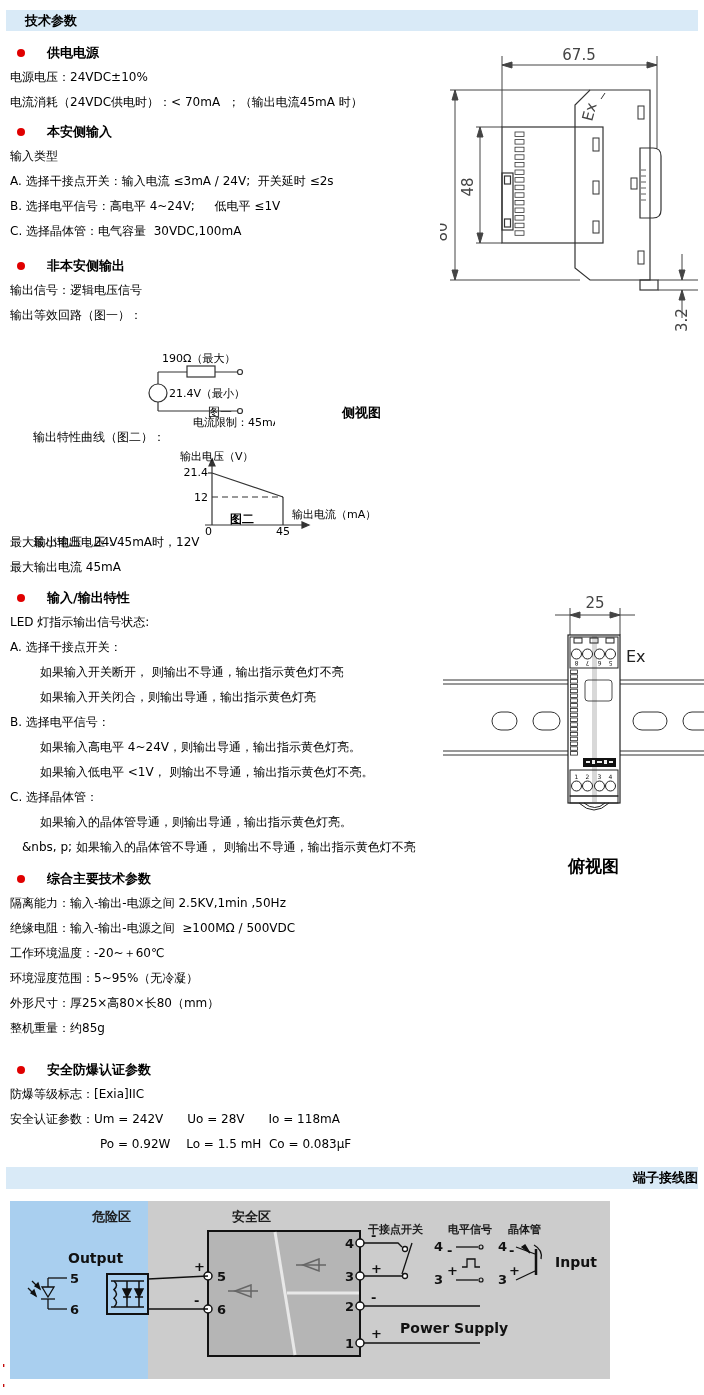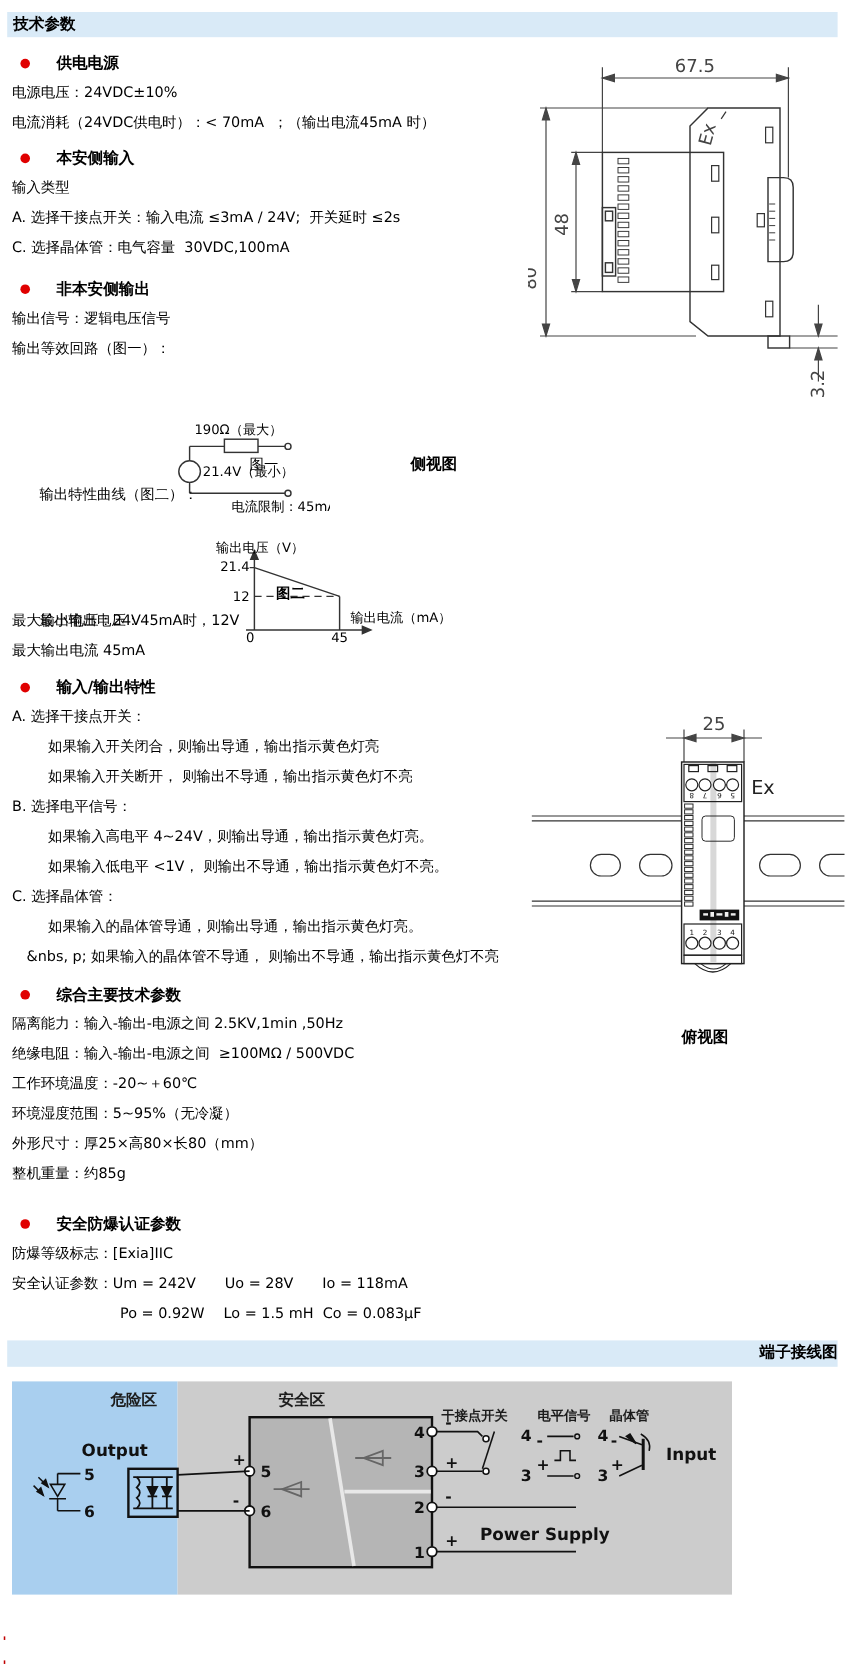--- a/index.html
+++ b/index.html
@@ -1,35 +1,35 @@
 <!DOCTYPE html>
 <html><head>
 <meta charset="utf-8">
 <style>
   html,body{margin:0;padding:0;background:#fff;}
   .page{position:relative;width:704px;height:1395px;background:#fff;overflow:hidden;
         font-family:"DejaVu Sans","Liberation Sans",sans-serif;color:#000;}
   .bar{background:#d9eaf7;height:21px;line-height:21px;margin:0 6px;font-weight:bold;font-size:13px;}
-  .title-bar{margin-top:10px;padding-left:5px;}
+  .title-bar{margin-top:10px;padding-left:19px;}
   .wiring-bar{text-align:right;height:22px;line-height:22px;margin-top:10px;}
   .content{padding-left:10px;}
   .line{height:25px;line-height:25px;font-size:12px;white-space:pre;}
   .heading{display:flex;align-items:center;height:25px;font-weight:bold;font-size:13px;text-align:right;}
   .bullet{width:8px;height:8px;border-radius:50%;background:#e00000;margin-left:7px;margin-right:22px;flex:none;}
   .indent{padding-left:30px;}
   .indent-sm{padding-left:12px;}
   .indent-lg{padding-left:90px;}
   .mt9{margin-top:9px}.mt4{margin-top:4px}.mt5{margin-top:5px}.mt6{margin-top:6px}.mt0{margin-top:16px}
   .spacer72{height:72px}.spacer80{height:80px}
   .abs{position:absolute;}
   .caption-row{position:relative;}
   .fig1-cap{position:absolute;left:198px;top:0;font-size:12px;}
   .fig2-cap{position:absolute;left:220px;top:2px;font-size:12px;font-weight:bold;text-align:center;}
-  .sideview-cap{position:absolute;left:332px;top:0;font-weight:bold;font-size:13px;}
-  .topview-cap{position:absolute;left:568px;top:855px;font-weight:bold;font-size:13px;}
+  .sideview-cap{position:absolute;left:332px;top:0;font-weight:bold;font-size:13px;font-family:Liberation Serif, serif;}
+  .topview-cap{position:absolute;left:568px;top:855px;font-weight:bold;font-size:17px;}
   .stray{position:absolute;left:2px;color:#c00000;font-size:11px;font-weight:bold;}
   svg{display:block;}
   svg text{font-family:"DejaVu Sans","Liberation Sans",sans-serif;}
   .dimtxt{font-size:15px;fill:#444;}
   .figtxt{font-size:11px;fill:#000;}
   .wltxt{font-size:11px;font-weight:bold;fill:#1c1c1c;}
   .wnum{font-size:13px;font-weight:bold;fill:#111;}
   .wsign{font-size:13px;font-weight:bold;fill:#111;}
   .wzone{font-size:13px;font-weight:bold;fill:#1c1c1c;}
   .wbig{font-size:14px;font-weight:bold;fill:#111;}
@@ -53,20 +53,21 @@
     </div>
     <div class="line">电源电压：24VDC±10%</div>
     <div class="line">电流消耗（24VDC供电时）：&lt; 70mA  ；（输出电流45mA 时）</div>
 
     <div class="heading mt4">
       <span class="bullet"></span>
       <span>本安侧输入</span>
     </div>
     <div class="line">输入类型</div>
     <div class="line">A. 选择干接点开关：输入电流 ≤3mA / 24V;  开关延时 ≤2s</div>
+    <div class="line">B. 选择电平信号：高电平 4~24V;　  低电平 ≤1V</div>
     <div class="line">C. 选择晶体管：电气容量  30VDC,100mA</div>
 
     <div class="heading mt9">
       <span class="bullet"></span>
       <span>非本安侧输出</span>
     </div>
     <div class="line">输出信号：逻辑电压信号</div>
     <div class="line">输出等效回路（图一）：</div>
     <div class="spacer72"></div>
     <div class="line caption-row">
@@ -79,23 +80,24 @@
       <span>最小输出电压：45mA时，12V</span>
       <span class="fig2-cap">图二</span>
     </div>
     <div class="line">最大输出电压：24V</div>
     <div class="line">最大输出电流 45mA</div>
 
     <div class="heading mt5">
       <span class="bullet"></span>
       <span>输入/输出特性</span>
     </div>
+    <div class="line">LED 灯指示输出信号状态:</div>
     <div class="line">A. 选择干接点开关：</div>
+    <div class="line indent">如果输入开关断开， 则输出不导通，输出指示黄色灯不亮</div>
     <div class="line indent">如果输入开关闭合，则输出导通，输出指示黄色灯亮</div>
-    <div class="line indent">如果输入开关断开， 则输出不导通，输出指示黄色灯不亮</div>
     <div class="line">B. 选择电平信号：</div>
     <div class="line indent">如果输入高电平 4~24V，则输出导通，输出指示黄色灯亮。</div>
     <div class="line indent">如果输入低电平 &lt;1V， 则输出不导通，输出指示黄色灯不亮。</div>
     <div class="line">C. 选择晶体管：</div>
     <div class="line indent">如果输入的晶体管导通，则输出导通，输出指示黄色灯亮。</div>
     <div class="line indent-sm">&amp;nbs, p; 如果输入的晶体管不导通， 则输出不导通，输出指示黄色灯不亮</div>
 
     <div class="heading mt6">
       <span class="bullet"></span>
       <span>综合主要技术参数</span>

